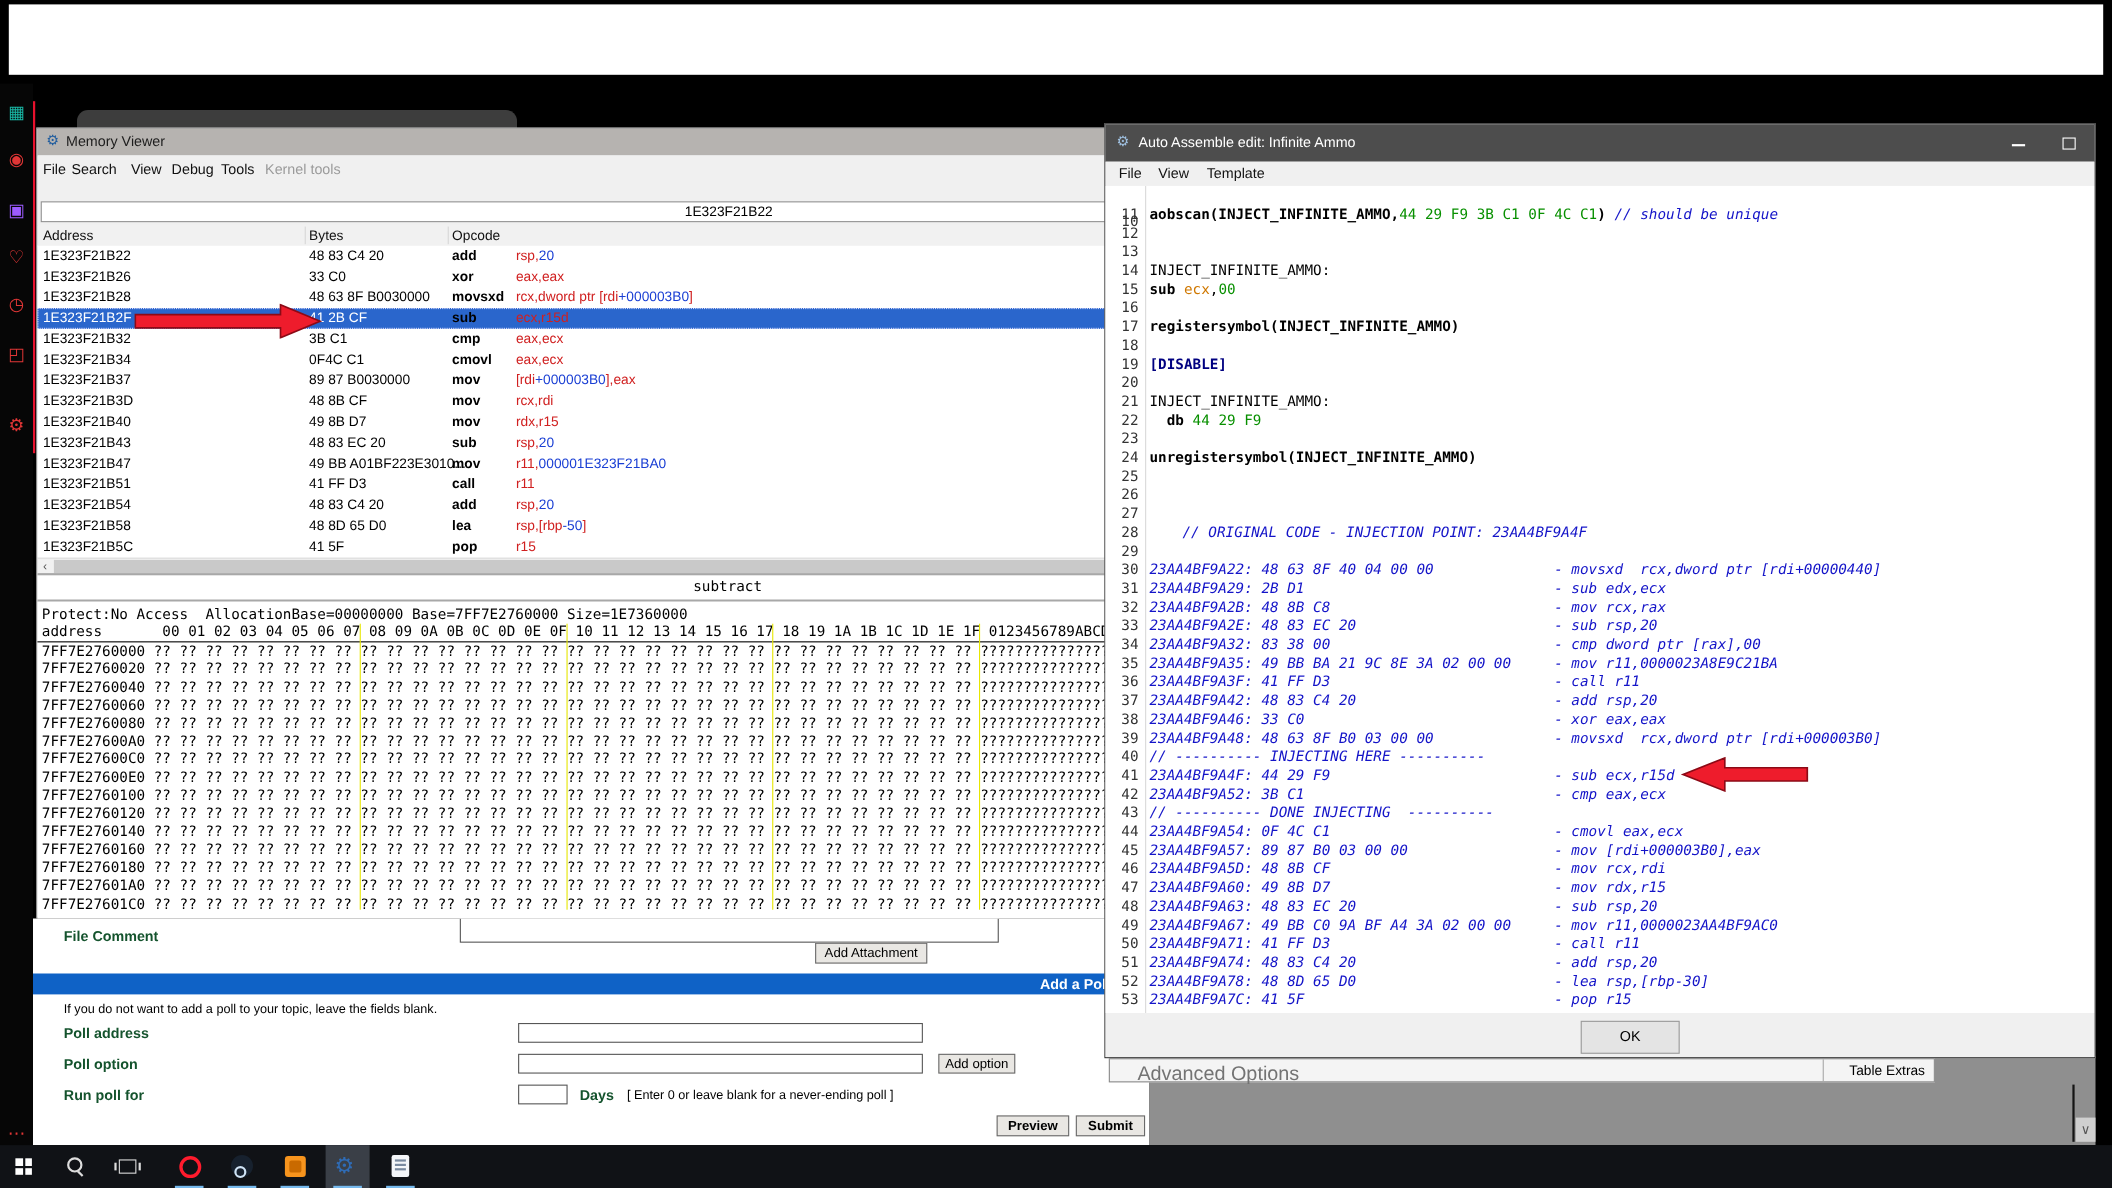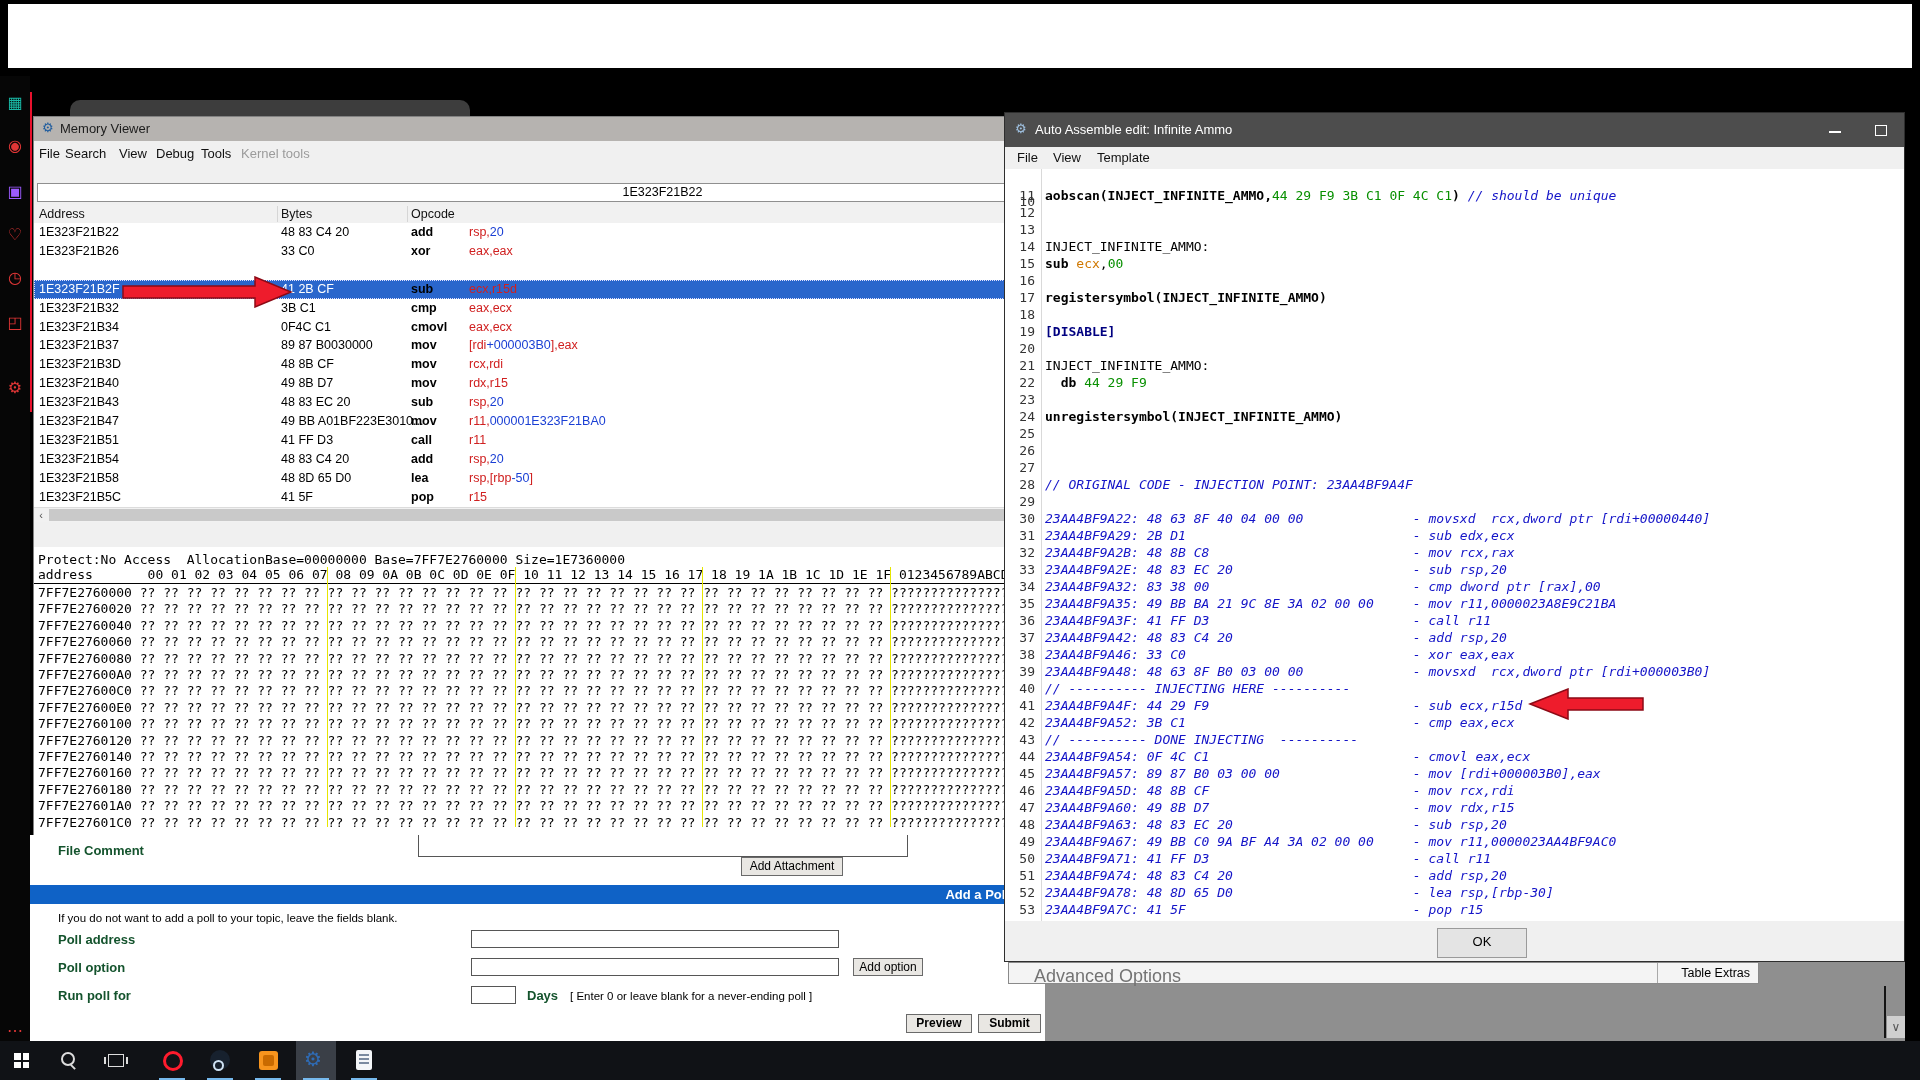--- a/index.html
+++ b/index.html
@@ -162,20 +162,26 @@
         <span class="db">48 83 C4 20</span>
         <span class="dm">add</span>
         <span class="dops"><span class="op-r">rsp,</span><span class="op-n">20</span></span>
       </div>
       <div class="drow" style="top: 18.9px;">
         <span class="da">1E323F21B26</span>
         <span class="db">33 C0</span>
         <span class="dm">xor</span>
         <span class="dops"><span class="op-r">eax,eax</span></span>
       </div>
+      <div class="drow" style="top: 37.8px;">
+        <span class="da">1E323F21B28</span>
+        <span class="db">48 63 8F B0030000</span>
+        <span class="dm">movsxd</span>
+        <span class="dops"><span class="op-r">rcx,dword ptr [rdi</span><span class="op-n">+000003B0</span><span class="op-r">]</span></span>
+      </div>
       <div class="drow sel" style="top: 56.7px;">
         <span class="da">1E323F21B2F</span>
         <span class="db">41 2B CF</span>
         <span class="dm">sub</span>
         <span class="dops"><span class="op-r">ecx,r15d</span></span>
       </div>
       <div class="drow" style="top: 75.6px;">
         <span class="da">1E323F21B32</span>
         <span class="db">3B C1</span>
         <span class="dm">cmp</span>
@@ -239,20 +245,21 @@
         <span class="da">1E323F21B5C</span>
         <span class="db">41 5F</span>
         <span class="dm">pop</span>
         <span class="dops"><span class="op-r">r15</span></span>
       </div>
     </div>
   <div id="mv-hscroll">
     <span class="arr">‹</span>
     <span class="thumb"></span>
   </div>
+  <div id="mv-instbar" class="mono">subtract</div>
   <div id="mv-hex" class="mono">
     <div id="hex-info">Protect:No Access  AllocationBase=00000000 Base=7FF7E2760000 Size=1E7360000</div>
     <div id="hex-head">address       00 01 02 03 04 05 06 07 08 09 0A 0B 0C 0D 0E 0F 10 11 12 13 14 15 16 17 18 19 1A 1B 1C 1D 1E 1F 0123456789ABCDEF0123456789ABCDEF</div>
     <div id="hex-underline"></div>
     <div id="hex-rows">
         <div class="hrow" style="top: 0px;">7FF7E2760000 ?? ?? ?? ?? ?? ?? ?? ?? ?? ?? ?? ?? ?? ?? ?? ?? ?? ?? ?? ?? ?? ?? ?? ?? ?? ?? ?? ?? ?? ?? ?? ?? ????????????????????????????????</div>
         <div class="hrow" style="top: 16.4px;">7FF7E2760020 ?? ?? ?? ?? ?? ?? ?? ?? ?? ?? ?? ?? ?? ?? ?? ?? ?? ?? ?? ?? ?? ?? ?? ?? ?? ?? ?? ?? ?? ?? ?? ?? ????????????????????????????????</div>
         <div class="hrow" style="top: 32.8px;">7FF7E2760040 ?? ?? ?? ?? ?? ?? ?? ?? ?? ?? ?? ?? ?? ?? ?? ?? ?? ?? ?? ?? ?? ?? ?? ?? ?? ?? ?? ?? ?? ?? ?? ?? ????????????????????????????????</div>
         <div class="hrow" style="top: 49.2px;">7FF7E2760060 ?? ?? ?? ?? ?? ?? ?? ?? ?? ?? ?? ?? ?? ?? ?? ?? ?? ?? ?? ?? ?? ?? ?? ?? ?? ?? ?? ?? ?? ?? ?? ?? ????????????????????????????????</div>
         <div class="hrow" style="top: 65.6px;">7FF7E2760080 ?? ?? ?? ?? ?? ?? ?? ?? ?? ?? ?? ?? ?? ?? ?? ?? ?? ?? ?? ?? ?? ?? ?? ?? ?? ?? ?? ?? ?? ?? ?? ?? ????????????????????????????????</div>
@@ -367,21 +374,21 @@
       </div>
     <div id="aa-code">
         <div class="aline" style="top: 18px;"><span class="aa-cmd">aobscan(INJECT_INFINITE_AMMO,</span><span class="aa-g">44 29 F9 3B C1 0F 4C C1</span><span class="aa-cmd">)</span><span class="aa-plain"> </span><span class="aa-com">// should be unique</span></div>
         <div class="aline" style="top: 69px;"><span class="aa-plain">INJECT_INFINITE_AMMO:</span></div>
         <div class="aline" style="top: 86px;"><span class="aa-cmd">sub </span><span class="aa-o">ecx</span><span class="aa-plain">,</span><span class="aa-g">00</span></div>
         <div class="aline" style="top: 120px;"><span class="aa-cmd">registersymbol(INJECT_INFINITE_AMMO)</span></div>
         <div class="aline" style="top: 154px;"><span class="aa-s">[DISABLE]</span></div>
         <div class="aline" style="top: 188px;"><span class="aa-plain">INJECT_INFINITE_AMMO:</span></div>
         <div class="aline" style="top: 205px;"><span class="aa-cmd">  db </span><span class="aa-g">44 29 F9</span></div>
         <div class="aline" style="top: 239px;"><span class="aa-cmd">unregistersymbol(INJECT_INFINITE_AMMO)</span></div>
-        <div class="aline" style="top: 307px;"><span class="aa-com">// ORIGINAL CODE - INJECTION POINT: 23AA4BF9A4F</span></div>
+        <div class="aline" style="top: 307px; margin-left: 30px;"><span class="aa-com">// ORIGINAL CODE - INJECTION POINT: 23AA4BF9A4F</span></div>
         <div class="aline" style="top: 341px;"><span class="aa-com">23AA4BF9A22: 48 63 8F 40 04 00 00              - movsxd  rcx,dword ptr [rdi+00000440]</span></div>
         <div class="aline" style="top: 358px;"><span class="aa-com">23AA4BF9A29: 2B D1                             - sub edx,ecx</span></div>
         <div class="aline" style="top: 375px;"><span class="aa-com">23AA4BF9A2B: 48 8B C8                          - mov rcx,rax</span></div>
         <div class="aline" style="top: 392px;"><span class="aa-com">23AA4BF9A2E: 48 83 EC 20                       - sub rsp,20</span></div>
         <div class="aline" style="top: 409px;"><span class="aa-com">23AA4BF9A32: 83 38 00                          - cmp dword ptr [rax],00</span></div>
         <div class="aline" style="top: 426px;"><span class="aa-com">23AA4BF9A35: 49 BB BA 21 9C 8E 3A 02 00 00     - mov r11,0000023A8E9C21BA</span></div>
         <div class="aline" style="top: 443px;"><span class="aa-com">23AA4BF9A3F: 41 FF D3                          - call r11</span></div>
         <div class="aline" style="top: 460px;"><span class="aa-com">23AA4BF9A42: 48 83 C4 20                       - add rsp,20</span></div>
         <div class="aline" style="top: 477px;"><span class="aa-com">23AA4BF9A46: 33 C0                             - xor eax,eax</span></div>
         <div class="aline" style="top: 494px;"><span class="aa-com">23AA4BF9A48: 48 63 8F B0 03 00 00              - movsxd  rcx,dword ptr [rdi+000003B0]</span></div>

